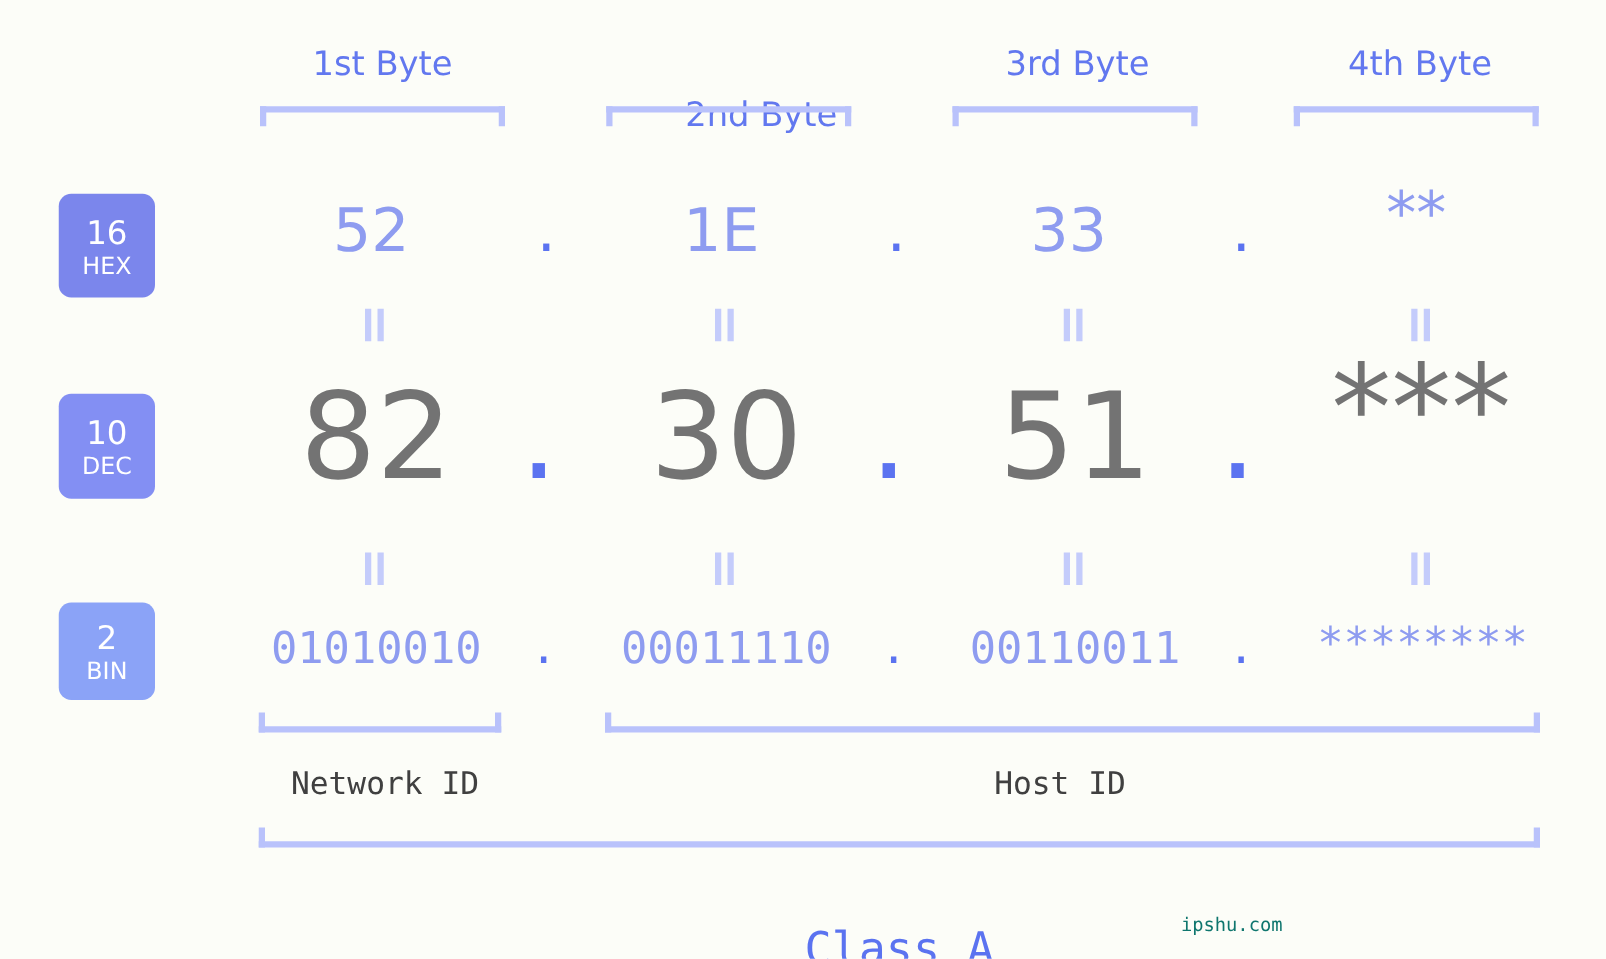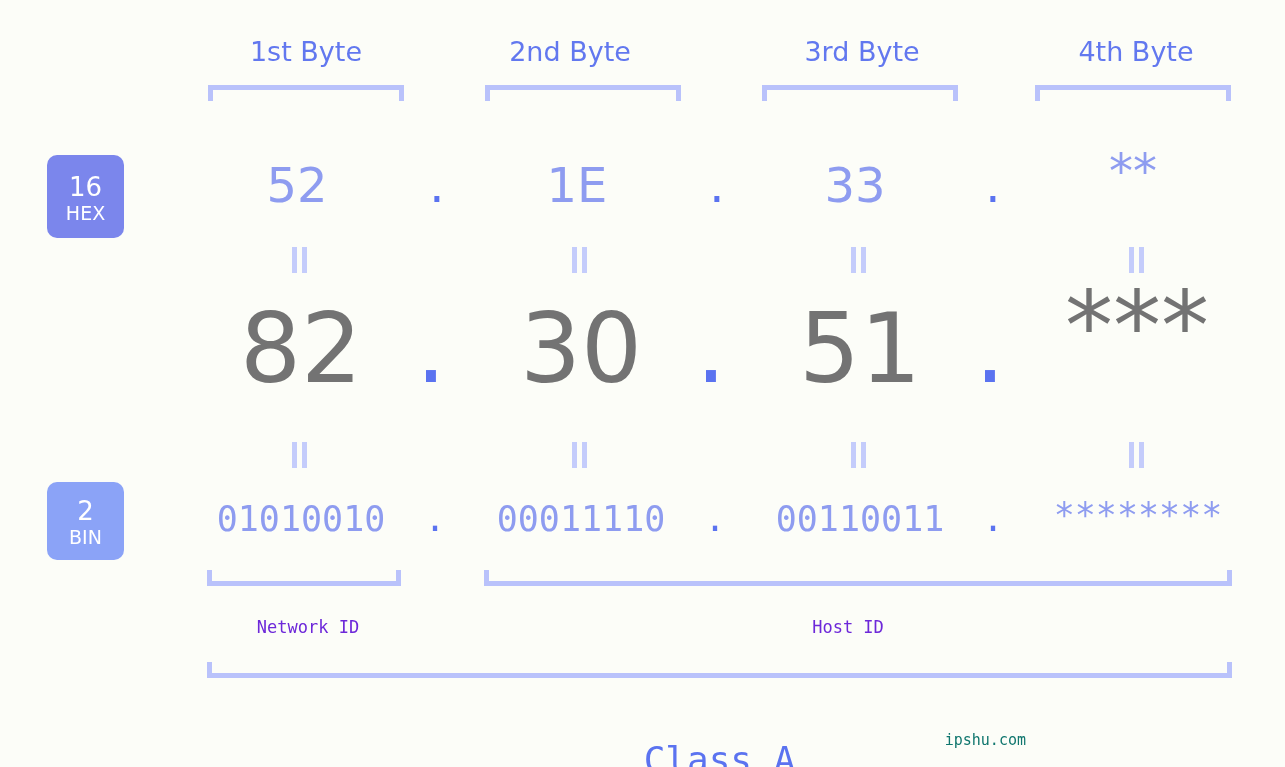--- a/index.html
+++ b/index.html
@@ -148,22 +148,22 @@
     background: #c4ccfb;
     display: block;
   }
   .eqmark i.a { left: 4px; }
   .eqmark i.b { left: 14px; }
 
   
   .id-label {
     position: absolute;
     font-family: "DejaVu Sans Mono", monospace;
-    font-size: 17px;
-    color: #6d28d9;
+    font-size: 25px;
+    color: #404040;
     text-align: center;
     white-space: nowrap;
     line-height: 32px;
   }
 
   .class-label {
     position: absolute;
     font-family: "DejaVu Sans Mono", monospace;
     font-size: 36px;
     color: #5b73f0;
@@ -182,21 +182,21 @@
     color: #0f766e;
     white-space: nowrap;
   }
 </style>
 </head>
 <body>
 
 <div id="stage">
 
   <div class="byte-label" style="left:192px; width:228px;">1st Byte</div>
-  <div class="byte-label" style="left:456px; width:228px;">2nd Byte</div>
+  <div class="byte-label" style="left:495px; width:228px;margin-top:41px;">2nd Byte</div>
   <div class="byte-label" style="left:748px; width:228px;">3rd Byte</div>
   <div class="byte-label" style="left:1022px; width:228px;">4th Byte</div>
 
   <div class="bracket bracket-down" style="left:208px; top:85px; width:196px;"></div>
   <div class="bracket bracket-down" style="left:485px; top:85px; width:196px;"></div>
   <div class="bracket bracket-down" style="left:762px; top:85px; width:196px;"></div>
   <div class="bracket bracket-down" style="left:1035px; top:85px; width:196px;"></div>
 
   <div class="badge" style="top:155px; height:83px; background:#7b86ec;">
     <span class="num">16</span>
@@ -223,20 +223,24 @@
   </div>
   <div class="eqmark" style="left:847px; top:247px;">
     <i class="a"></i>
       <i class="b"></i>
   </div>
   <div class="eqmark" style="left:1125px; top:247px;">
     <i class="a"></i>
       <i class="b"></i>
   </div>
 
+  <div class="badge" style="top:315px; height:84px; background:#838ff3;">
+    <span class="num">10</span>
+    <span class="nam">DEC</span>
+  </div>
 
   <div class="row" style="top:294px;">
     <div class="cell dec-val" style="left:196px; top:0px; width:210px;">82</div>
     <div class="cell dec-dot" style="left:396px; top:0px; width:70px;">.</div>
     <div class="cell dec-val" style="left:476px; top:0px; width:210px;">30</div>
     <div class="cell dec-dot" style="left:676px; top:0px; width:70px;">.</div>
     <div class="cell dec-val" style="left:755px; top:0px; width:210px;">51</div>
     <div class="cell dec-dot" style="left:955px; top:0px; width:70px;">.</div>
     <div class="cell dec-val" style="left:1028px; top:-22px; width:218px;">***</div>
   </div>

